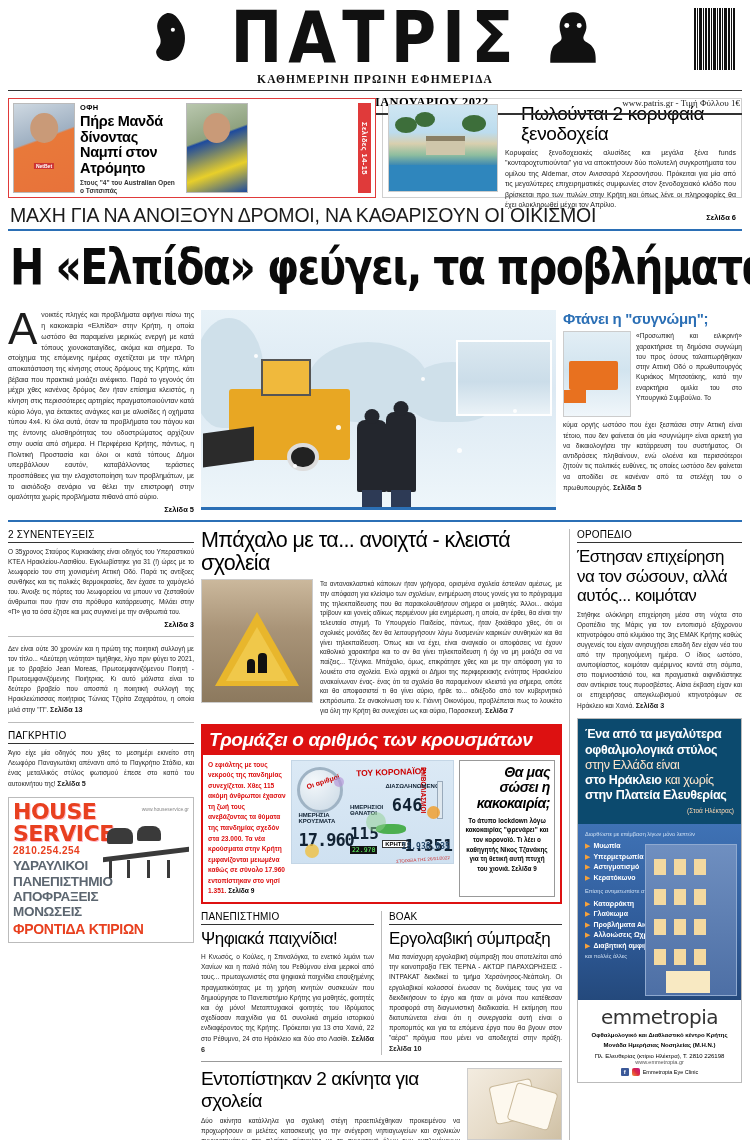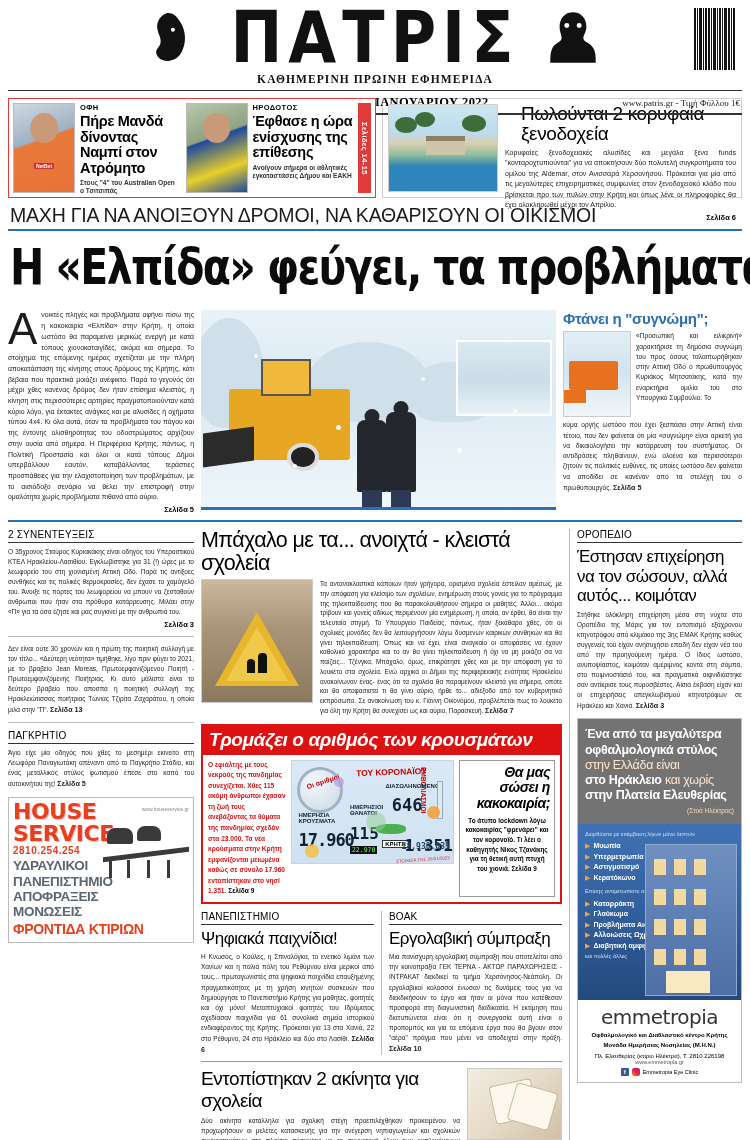--- a/index.html
+++ b/index.html
@@ -235,21 +235,21 @@
       letter-spacing:-0.5px; line-height:1; text-shadow: 1px 1px 0 #fbc; }
   .ah-phone { color:#e8401f; font-weight:700; font-size:10px; letter-spacing:.5px; }
   .ah-web { color:#888; font-size:5px; float:right; margin-top:5px;}
   .ah-list { color:#5c6670; font-weight:700; font-size:13.5px; line-height:1.12; letter-spacing:-0.3px; margin-top:2px;}
   .ah-foot { color:#e8401f; font-weight:700; font-size:14px; letter-spacing:-0.3px; margin-top:2px;}
   .ah-art { position:absolute; right:4px; top:24px; width:86px; height:58px; }
   .ah-art i { position:absolute; background:#3a3a3a; }
 
   
   .ad-eye { border:1px solid #bbb; margin-top: 7px; background:#fff; }
-  .ae-top { background:#737373; color:#fff; padding:8px 7px 10px; }
+  .ae-top { background:#0c4a6e; color:#fff; padding:8px 7px 10px; }
   .ae-l1 { font-size: 12.5px; font-weight:700; line-height:1.22; letter-spacing:-0.3px;}
   .ae-l2 { font-size: 12.5px; font-weight:400; line-height:1.22; letter-spacing:-0.3px; color:#ffe6cc;}
   .ae-note { font-size: 6.5px; text-align:right; color:#ffd9b3; margin-top:3px;}
   .ae-body { background: linear-gradient(180deg,#3f72b5 0%,#2f5b99 60%,#24497c 100%); color:#fff; padding: 7px 7px 4px; position:relative; min-height:176px;}
   .ae-sub { font-size:5.6px; color:#cfe0f4; line-height:1.35; margin-bottom:3px;}
   .ae-li { font-size:7px; font-weight:700; line-height:1.5; }
   .ae-li b.bullet { color:#f5a13c; margin-right:3px; }
   .ae-building { position:absolute; right:4px; bottom:4px; width:92px; height:152px;
      background: linear-gradient(180deg,#6f8fc0 0%,#4d6fa5 100%); border:1px solid #8fa9cf;}
   .ae-building .win { position:absolute; background:#f3d9a0; }
@@ -329,25 +329,20 @@
         </div>
         <div class="sp-text">
           <div class="sp-kicker">ΟΦΗ</div>
           <div class="sp-head">Πήρε Μανδά δίνοντας Ναμπί στον Ατρόμητο</div>
           <div class="sp-dek">Στους "4" του Australian Open ο Τσιτσιπάς</div>
         </div>
       </div>
       <div class="sp-item">
         <div class="sp-photo b">
           <div class="head"></div>
-        </div>
-        <div class="sp-text">
-          <div class="sp-kicker">ΗΡΟΔΟΤΟΣ</div>
-          <div class="sp-head">Έφθασε η ώρα ενίσχυσης της επίθεσης</div>
-          <div class="sp-dek">Ανοίγουν σήμερα οι αθλητικές εγκαταστάσεις Δήμου και ΕΑΚΗ</div>
         </div>
       </div>
       <div class="sp-pages">Σελίδες 14-15</div>
     </div>
 
     <div class="hotelbox">
       <div class="hb-photo">
         <div class="pool"></div>
         <div class="pav"></div>
         <div class="palm" style="left:6%;top:14%;width:22px;height:16px;"></div>

